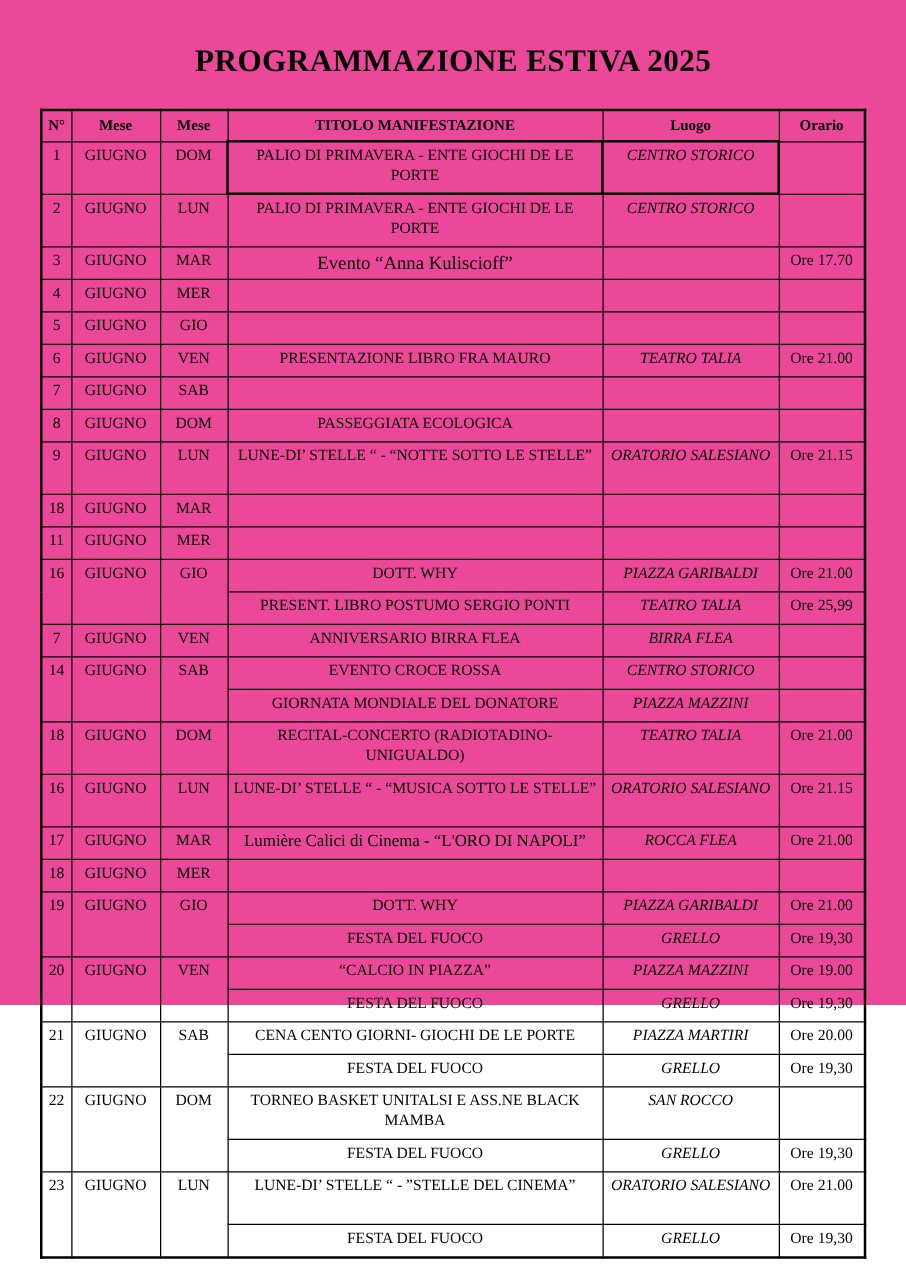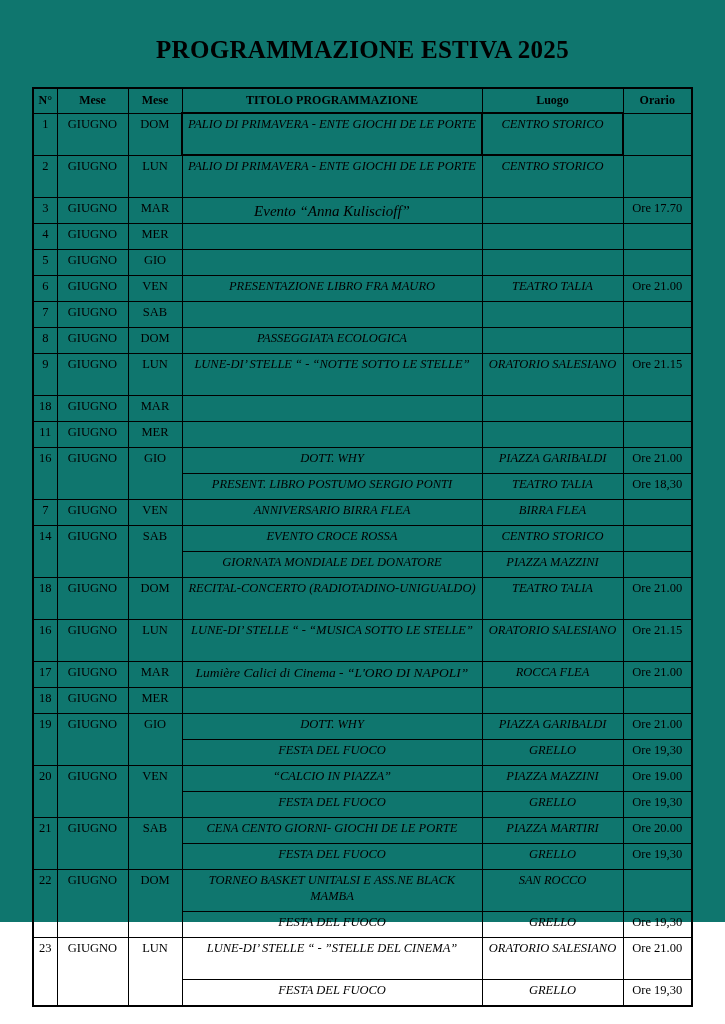--- a/index.html
+++ b/index.html
@@ -9,22 +9,22 @@
   }
   body {
     width: 725px;
     height: 1024px;
     font-family: "Liberation Serif", serif;
     color: #000;
     overflow: hidden;
   }
   .page {
     width: 725px;
-    height: 922px;
-    background: #0f766e;
+    height: 804px;
+    background: #ec4899;
     box-sizing: border-box;
   }
   .doc-title {
     margin: 0;
     padding-top: 36px;
     text-align: center;
     font-size: 25px;
     font-weight: bold;
     letter-spacing: 0.3px;
     font-family: "Liberation Serif", serif;
@@ -52,21 +52,21 @@
     line-height: 1.25;
     overflow: hidden;
     font-family: "Liberation Serif", serif;
   }
   th {
     font-weight: bold;
     font-size: 12px;
     padding: 4px 2px;
     vertical-align: middle;
   }
-  td.tcell { padding: 3px 4px; font-style: italic; }
+  td.tcell { padding: 3px 4px; }
   td.pcell { padding: 3px 6px; font-style: italic; }
   tr.hdr   { height: 25px; }
   tr.h1    { height: 26px; }
   tr.h2    { height: 42px; }
   td.bthick { border: 2.5px solid #000; }
   td.evlg  { font-size: 15px; padding-top: 4px; margin-top: 36px; }
   td.mixed { font-size: 13.5px; }
   td.nowrap { white-space: nowrap; }
 </style>
 </head>
@@ -82,21 +82,21 @@
         <col class="c-day">
         <col class="c-title">
         <col class="c-place">
         <col class="c-time">
     </colgroup>
     <thead>
       <tr class="hdr">
         <th>N°</th>
         <th>Mese</th>
         <th>Mese</th>
-        <th>TITOLO PROGRAMMAZIONE</th>
+        <th>TITOLO MANIFESTAZIONE</th>
         <th>Luogo</th>
         <th>Orario</th>
       </tr>
     </thead>
     <tbody>
 
       <tr class="h2">
         <td>1</td>
         <td>GIUGNO</td>
         <td>DOM</td>
@@ -199,21 +199,21 @@
         <td rowspan="2">16</td>
         <td rowspan="2">GIUGNO</td>
         <td rowspan="2">GIO</td>
         <td class="tcell">DOTT. WHY</td>
         <td class="pcell">PIAZZA GARIBALDI</td>
         <td>Ore 21.00</td>
       </tr>
       <tr class="h1">
         <td class="tcell">PRESENT.  LIBRO POSTUMO SERGIO PONTI</td>
         <td class="pcell">TEATRO TALIA</td>
-        <td>Ore 18,30</td>
+        <td>Ore 25,99</td>
       </tr>
 
       <tr class="h1">
         <td>7</td>
         <td>GIUGNO</td>
         <td>VEN</td>
         <td class="tcell">ANNIVERSARIO BIRRA FLEA</td>
         <td class="pcell">BIRRA FLEA</td>
         <td></td>
       </tr>

